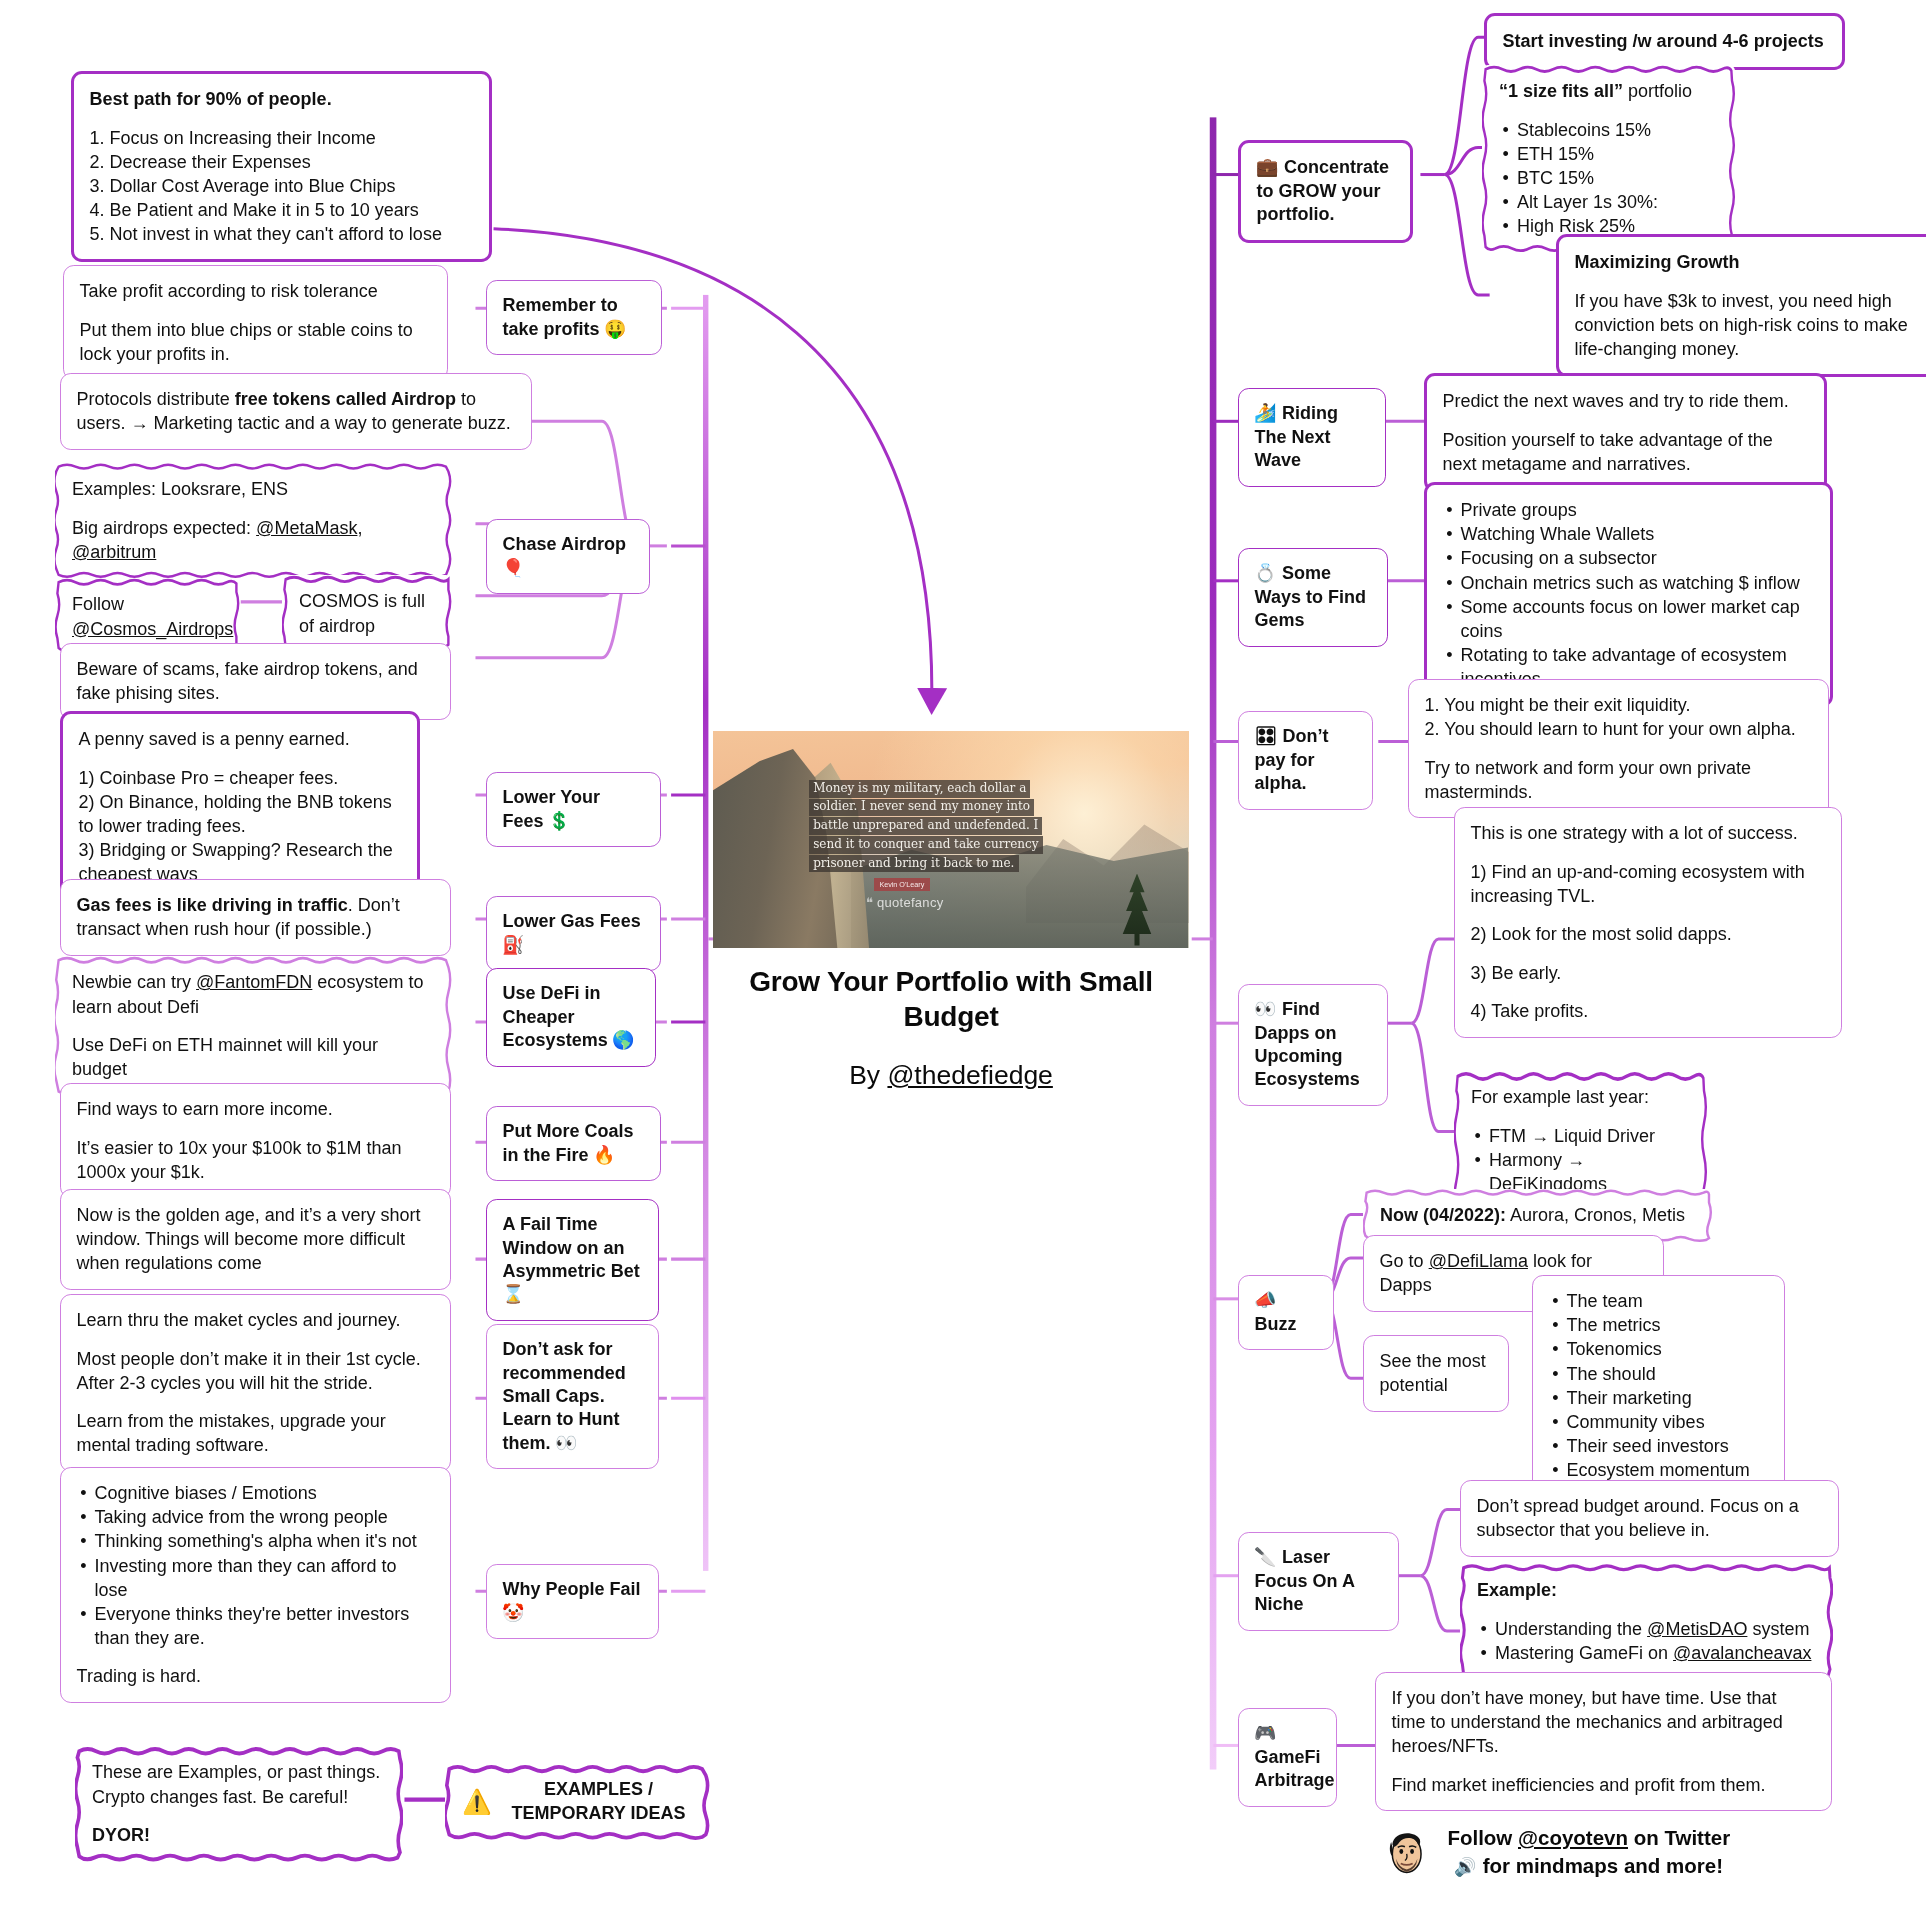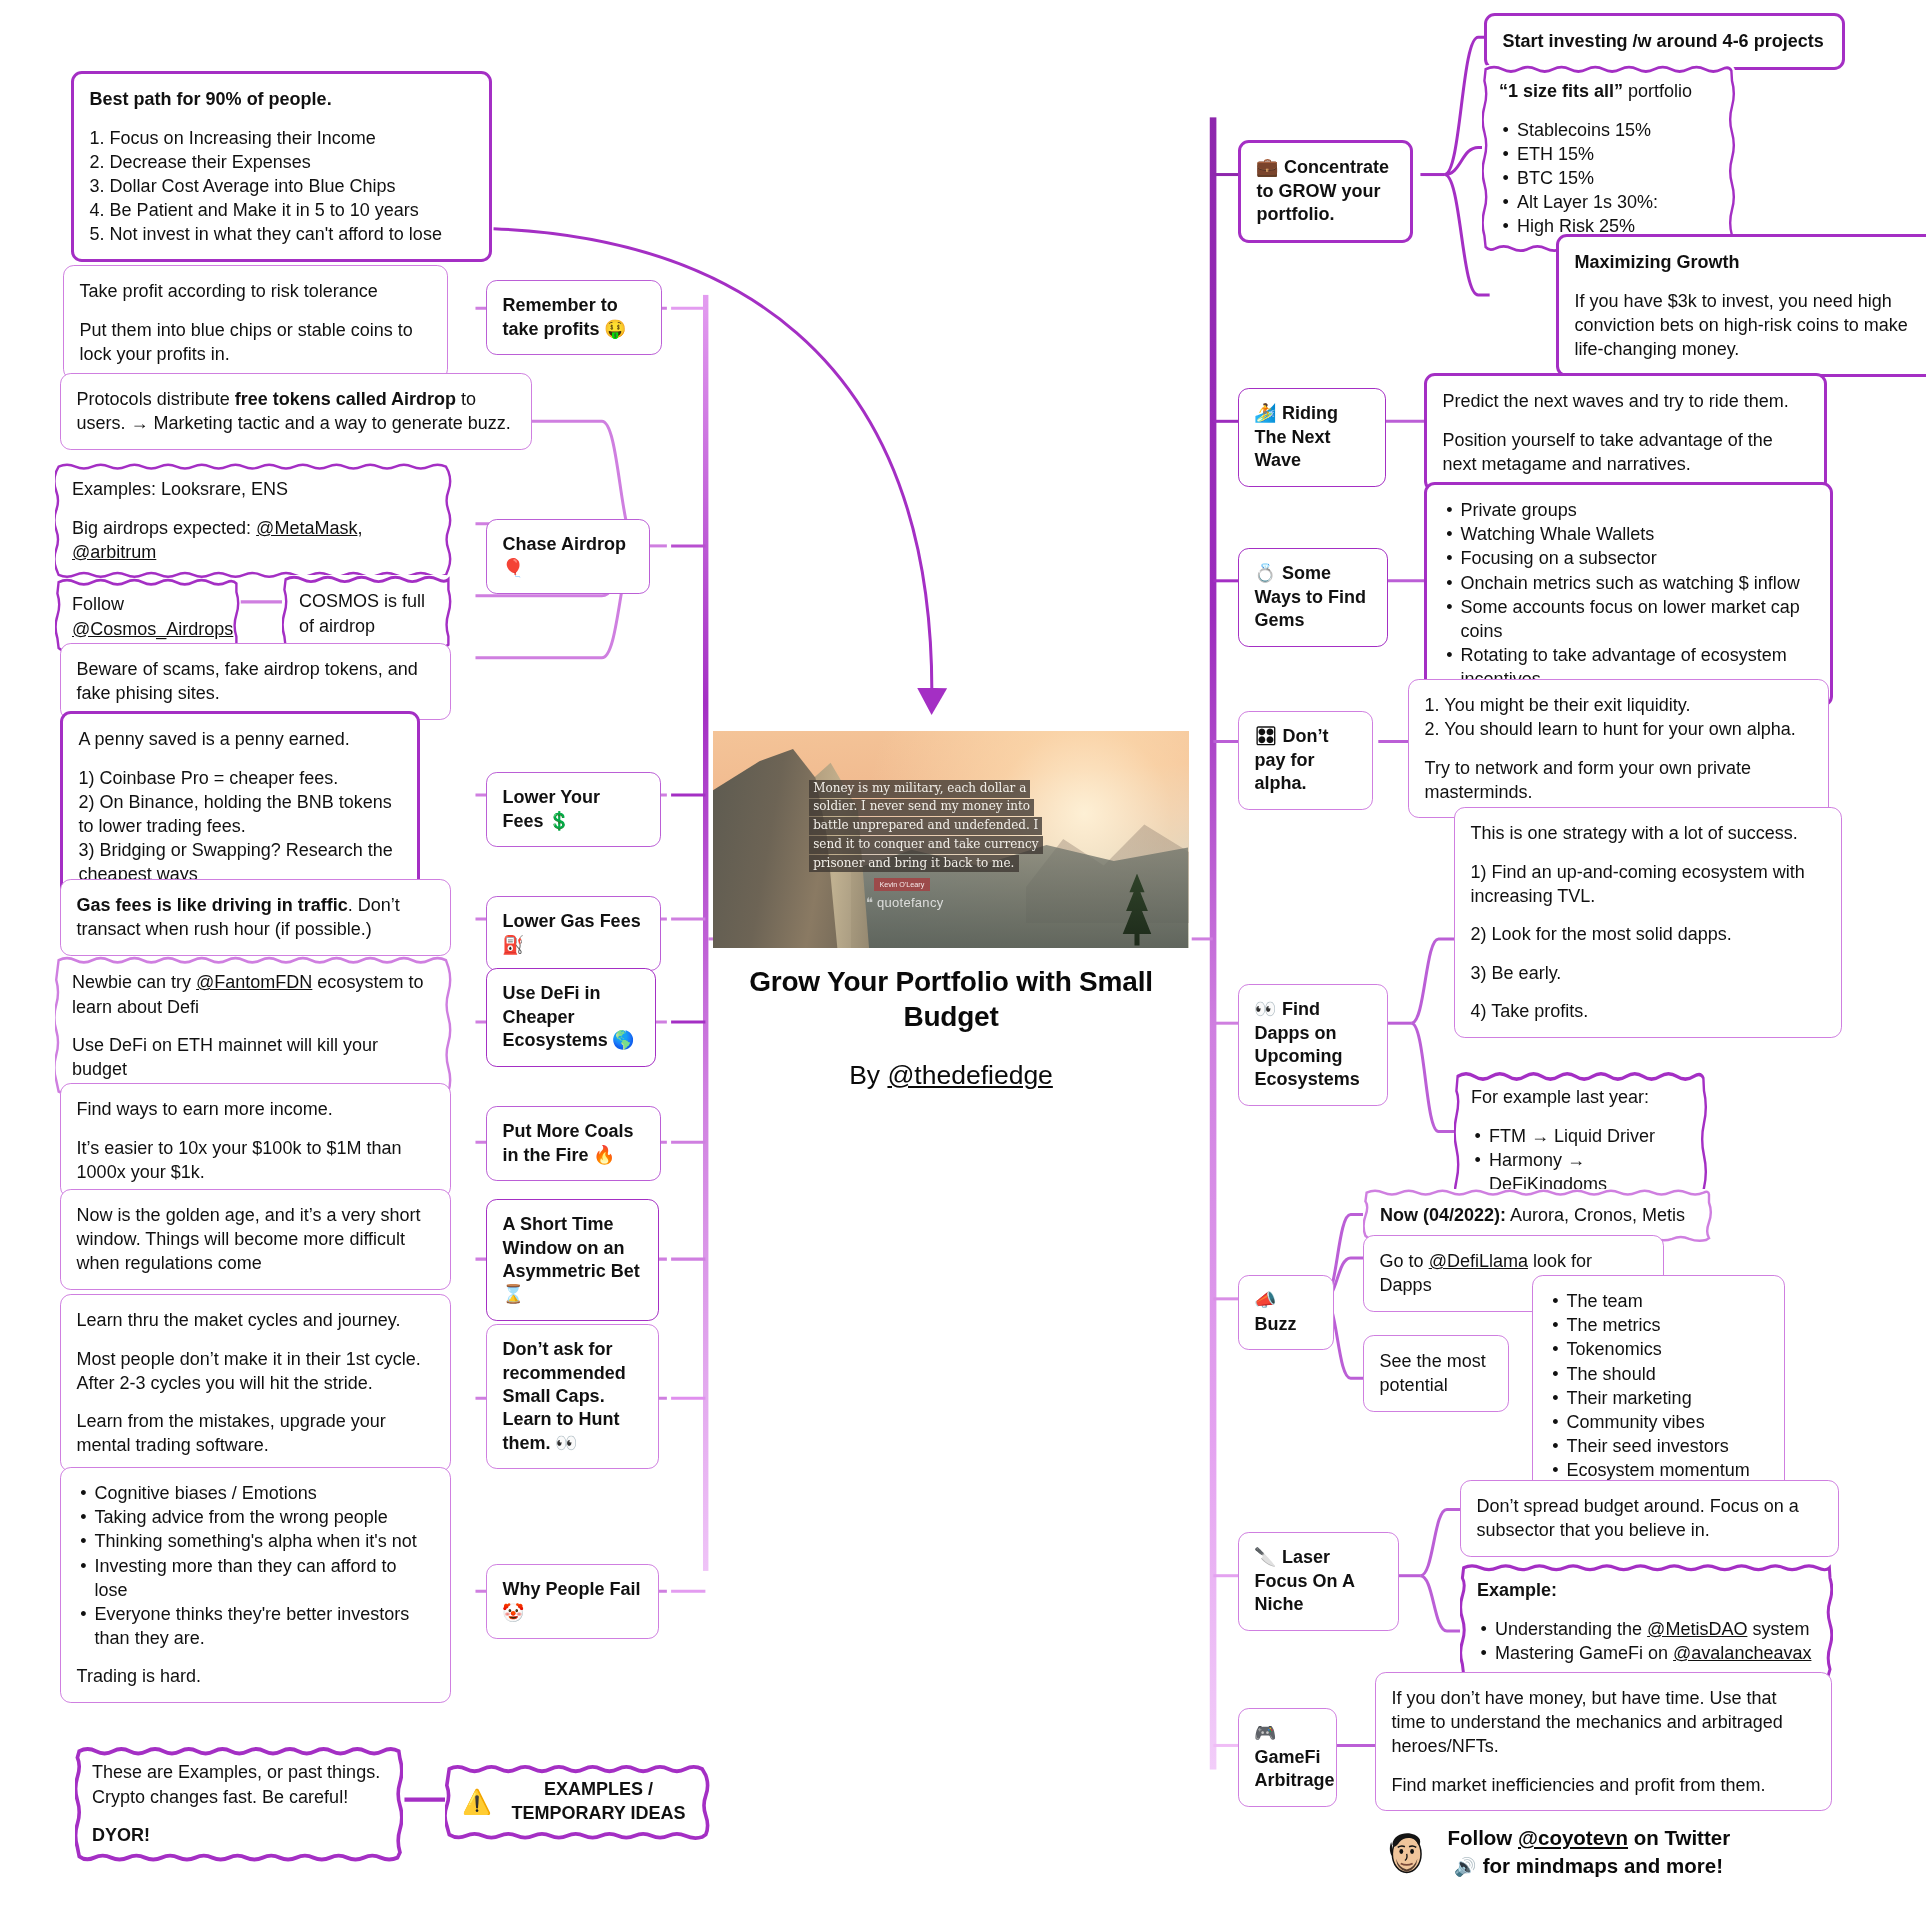--- a/index.html
+++ b/index.html
@@ -301,21 +301,21 @@
   <div class="node branch mid" id="n-coals-b" style="left:486px;top:1106px;width:175px;">
     <span>Put More Coals in the Fire</span>
     <span class="em">🔥</span>
   </div>
 
   <div class="node" id="n-window-d" style="left:60px;top:1189px;width:391px;">
     <div>Now is the golden age, and it’s a very short window. Things will become more difficult when regulations come</div>
   </div>
 
   <div class="node branch dark" id="n-window-b" style="left:486px;top:1199px;width:173px;">
-    <span>A Short Time Window on an Asymmetric Bet</span>
+    <span>A Fail Time Window on an Asymmetric Bet</span>
     <span class="em">⌛</span>
   </div>
 
   <div class="node" id="n-hunt-d" style="left:60px;top:1294px;width:391px;">
     <div>Learn thru the maket cycles and journey.</div>
     <div class="sp"></div>
     <div>Most people don’t make it in their 1st cycle. After 2-3 cycles you will hit the stride.</div>
     <div class="sp"></div>
     <div>Learn from the mistakes, upgrade your mental trading software.</div>
   </div>

